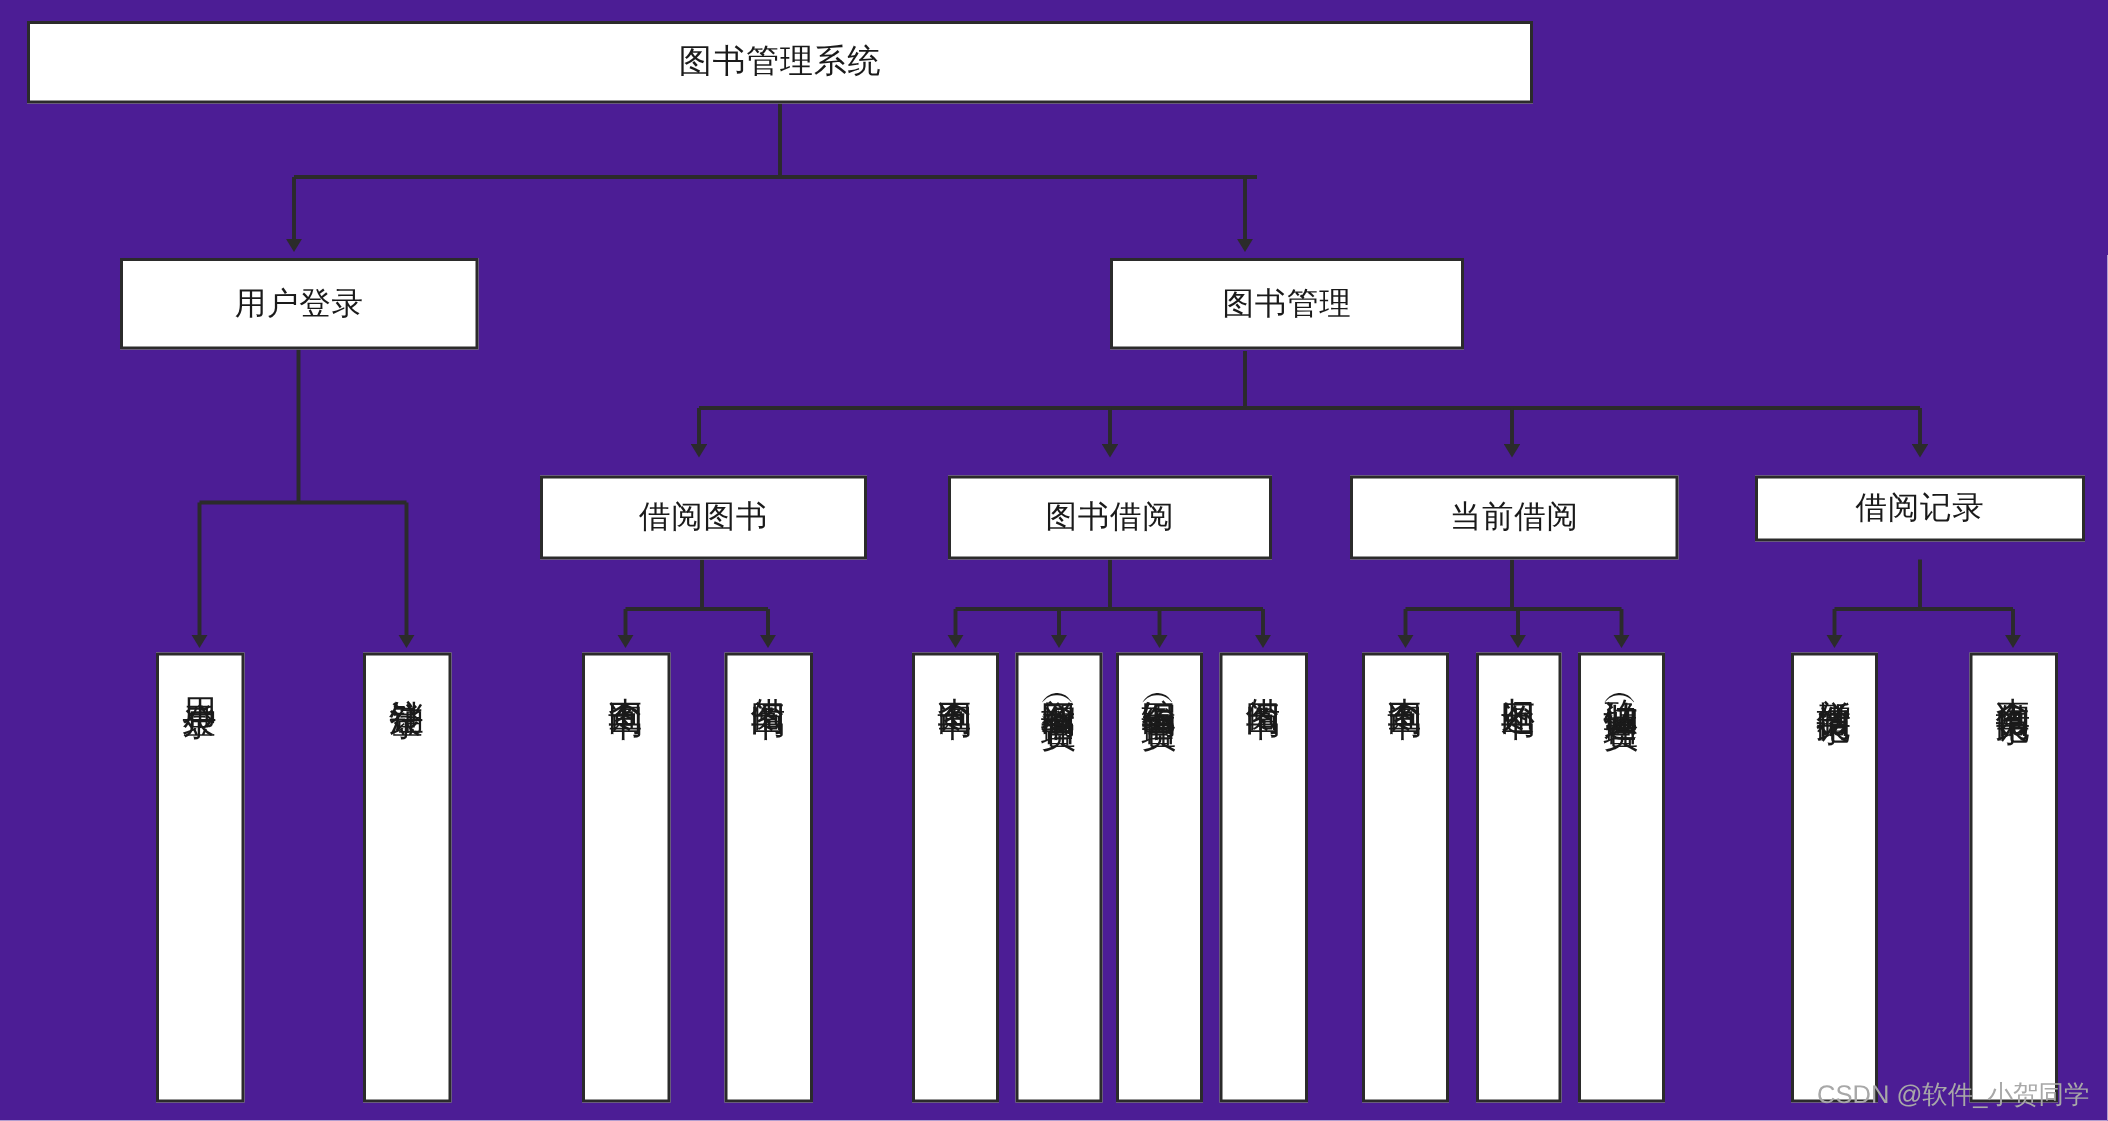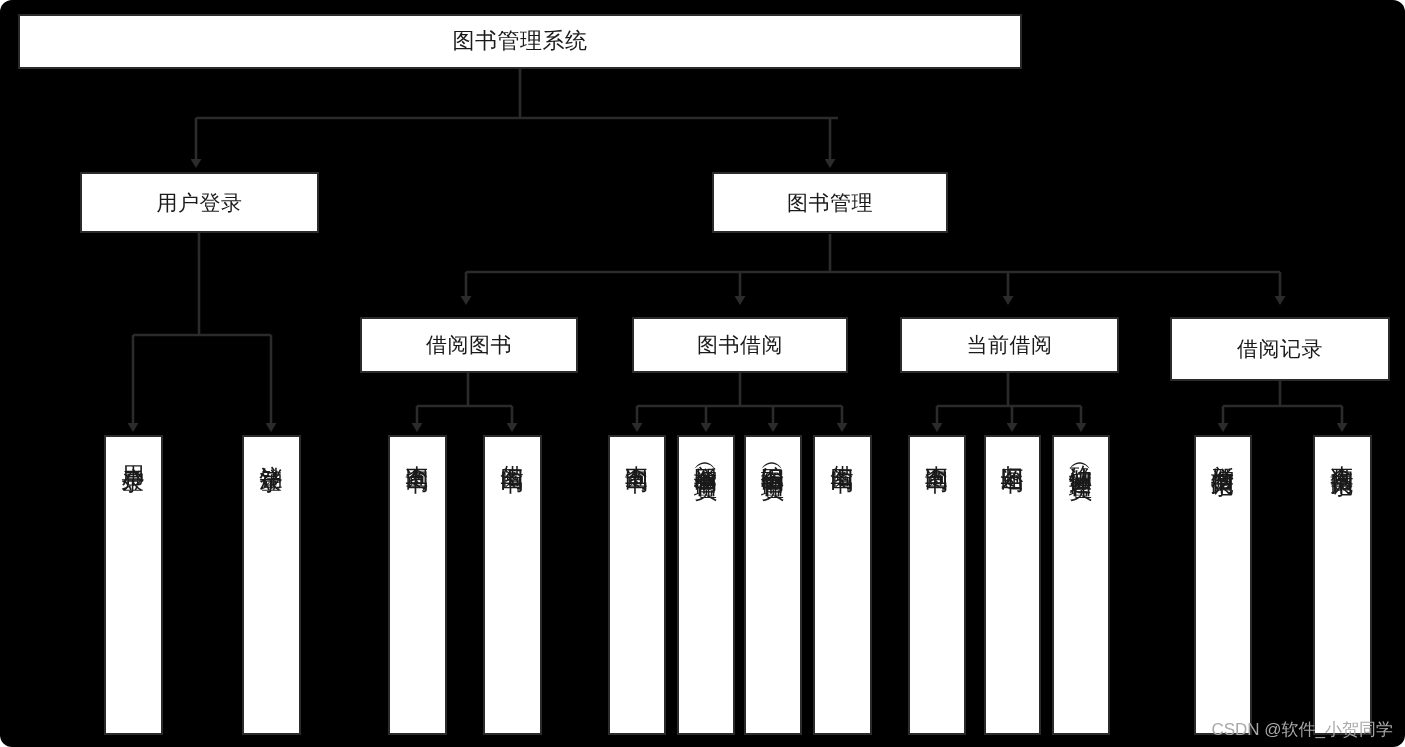--- a/index.html
+++ b/index.html
@@ -7,23 +7,22 @@
     padding: 0;
     background: #ffffff;
   }
   body {
     font-family: "Liberation Sans", "DejaVu Sans", sans-serif;
   }
   #canvas {
     position: relative;
     width: 1405px;
     height: 747px;
-    background: #000000;
+    background: #4c1d95;
     overflow: hidden;
-    border-radius: 12px;
   }
   #edges {
     position: absolute;
     left: 0;
     top: 0;
     width: 1405px;
     height: 747px;
   }
   .node {
     position: absolute;
@@ -129,34 +128,34 @@
     </g>
   </svg>
 
   <div class="node horiz root" style="left:18px; top:14px; width:1004px; height:55px;">
     <span class="label">图书管理系统</span>
   </div>
 
   <div class="node horiz" style="left:80px; top:172px; width:239px; height:61px;">
     <span class="label">用户登录</span>
   </div>
-  <div class="node horiz" style="left:712px; top:172px; width:236px; height:61px;">
+  <div class="node horiz" style="left:740px; top:172px; width:236px; height:61px;">
     <span class="label">图书管理</span>
   </div>
 
   <div class="node horiz" style="left:360px; top:317px; width:218px; height:56px;">
     <span class="label">借阅图书</span>
   </div>
   <div class="node horiz" style="left:900px; top:317px; width:219px; height:56px;">
     <span class="label">当前借阅</span>
   </div>
   <div class="node horiz" style="left:632px; top:317px; width:216px; height:56px;">
     <span class="label">图书借阅</span>
   </div>
-  <div class="node horiz" style="left:1170px; top:317px; width:220px; height:64px;">
+  <div class="node horiz" style="left:1170px; top:317px; width:220px; height:44px;">
     <span class="label">借阅记录</span>
   </div>
 
   <div class="node vert" style="left:104px; top:435px; width:59px; height:300px;">
     <span class="label">用户登录</span>
   </div>
   <div class="node vert" style="left:242px; top:435px; width:59px; height:300px;">
     <span class="label">注销登录</span>
   </div>
 

